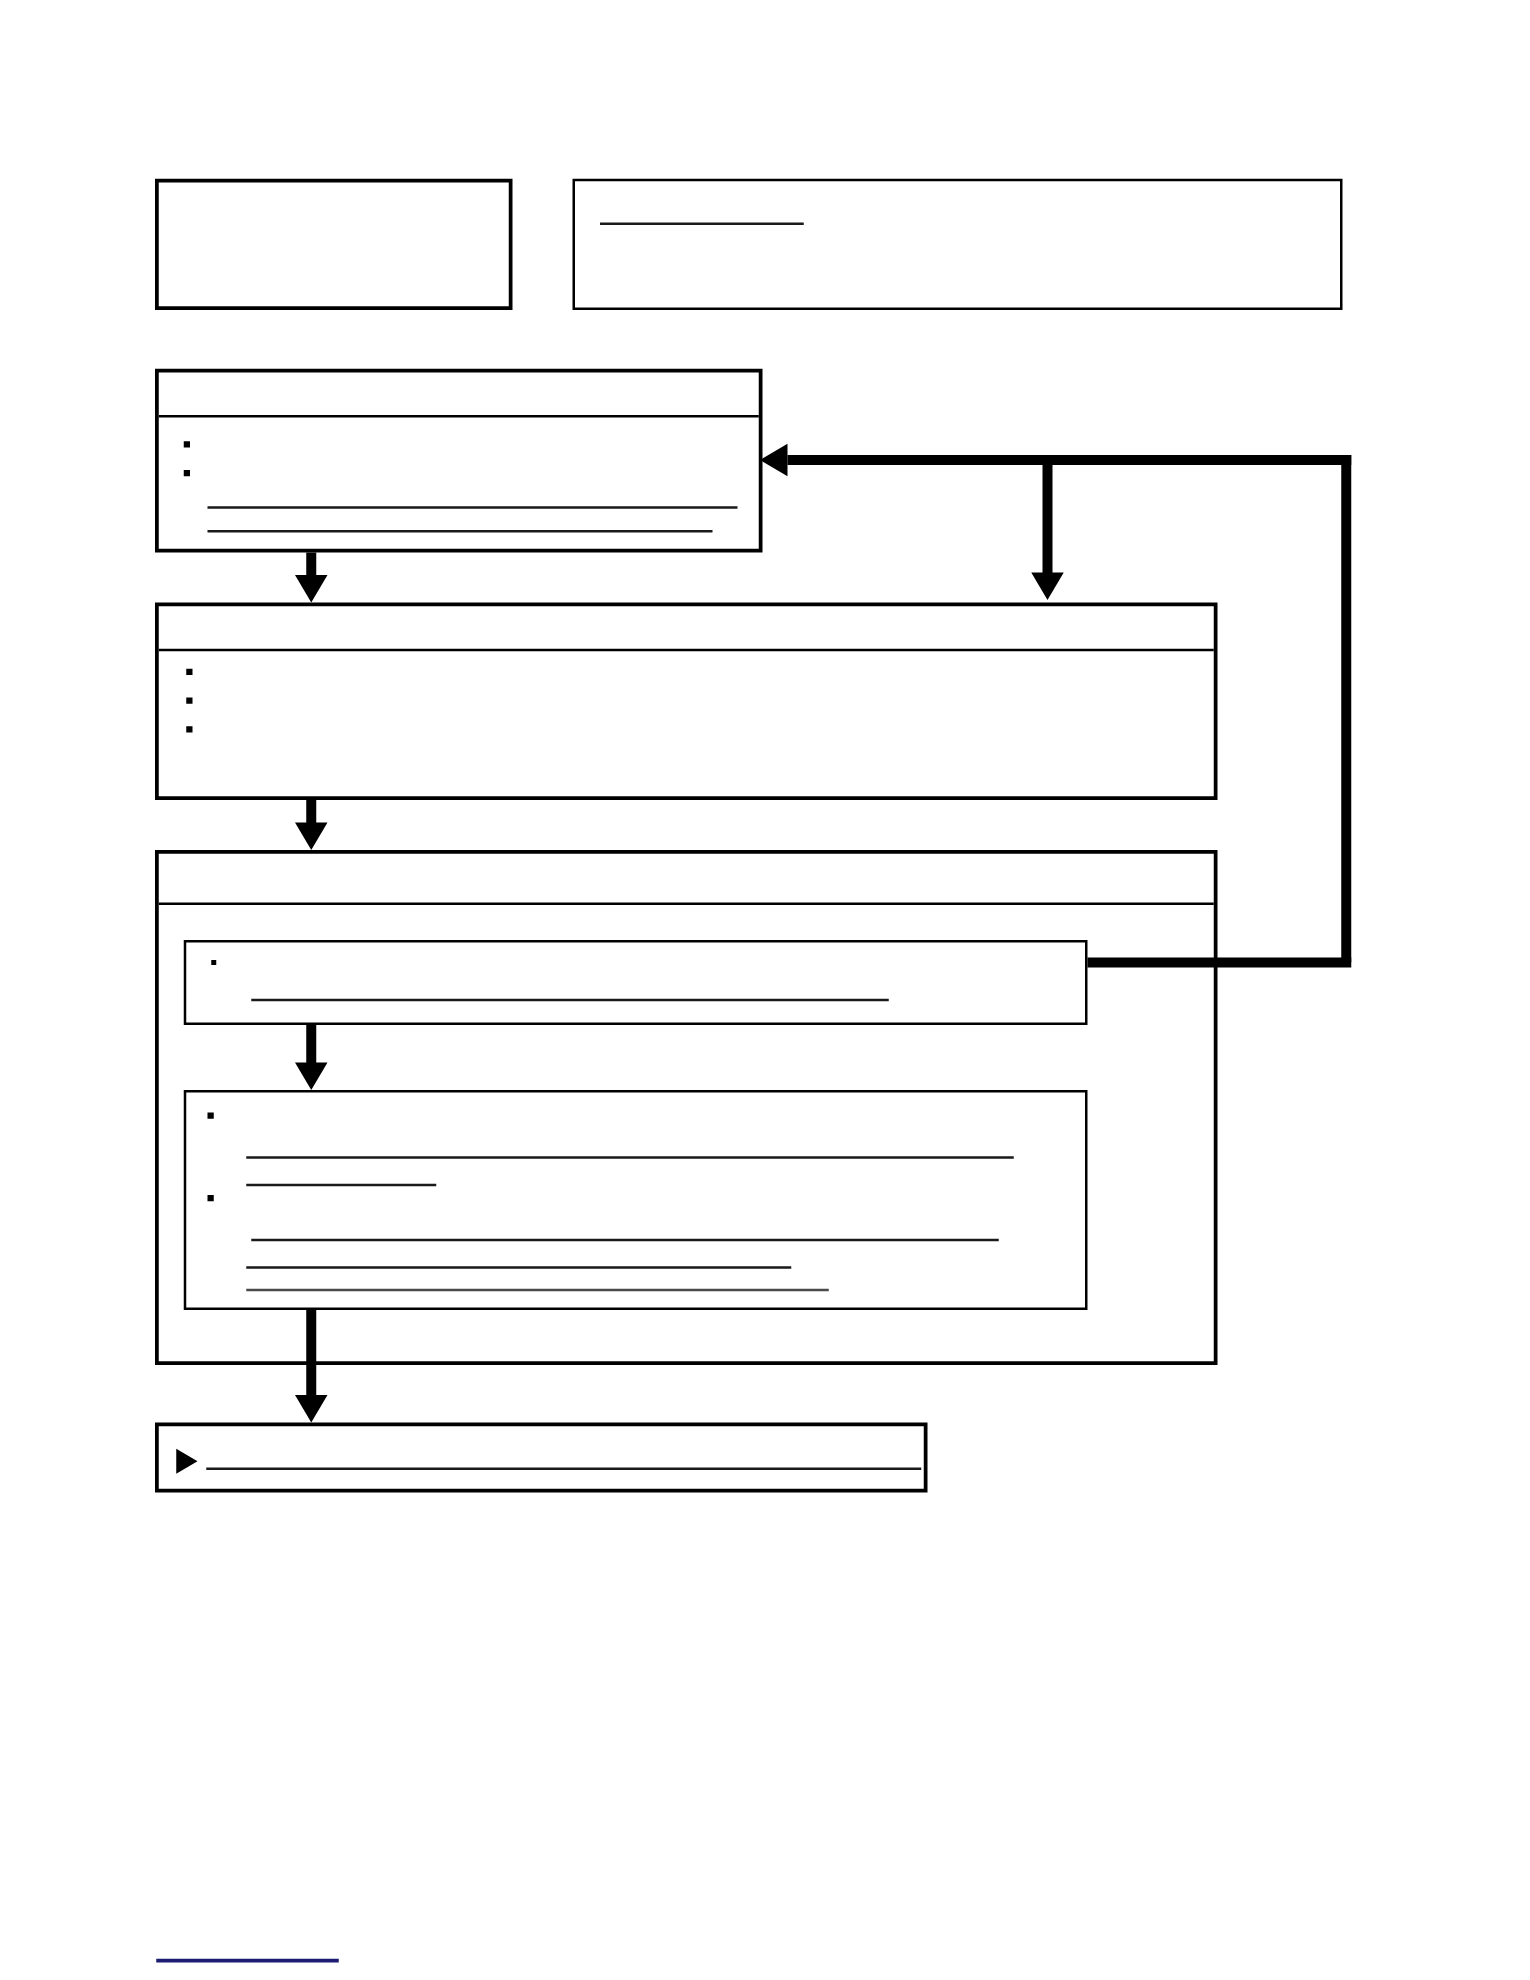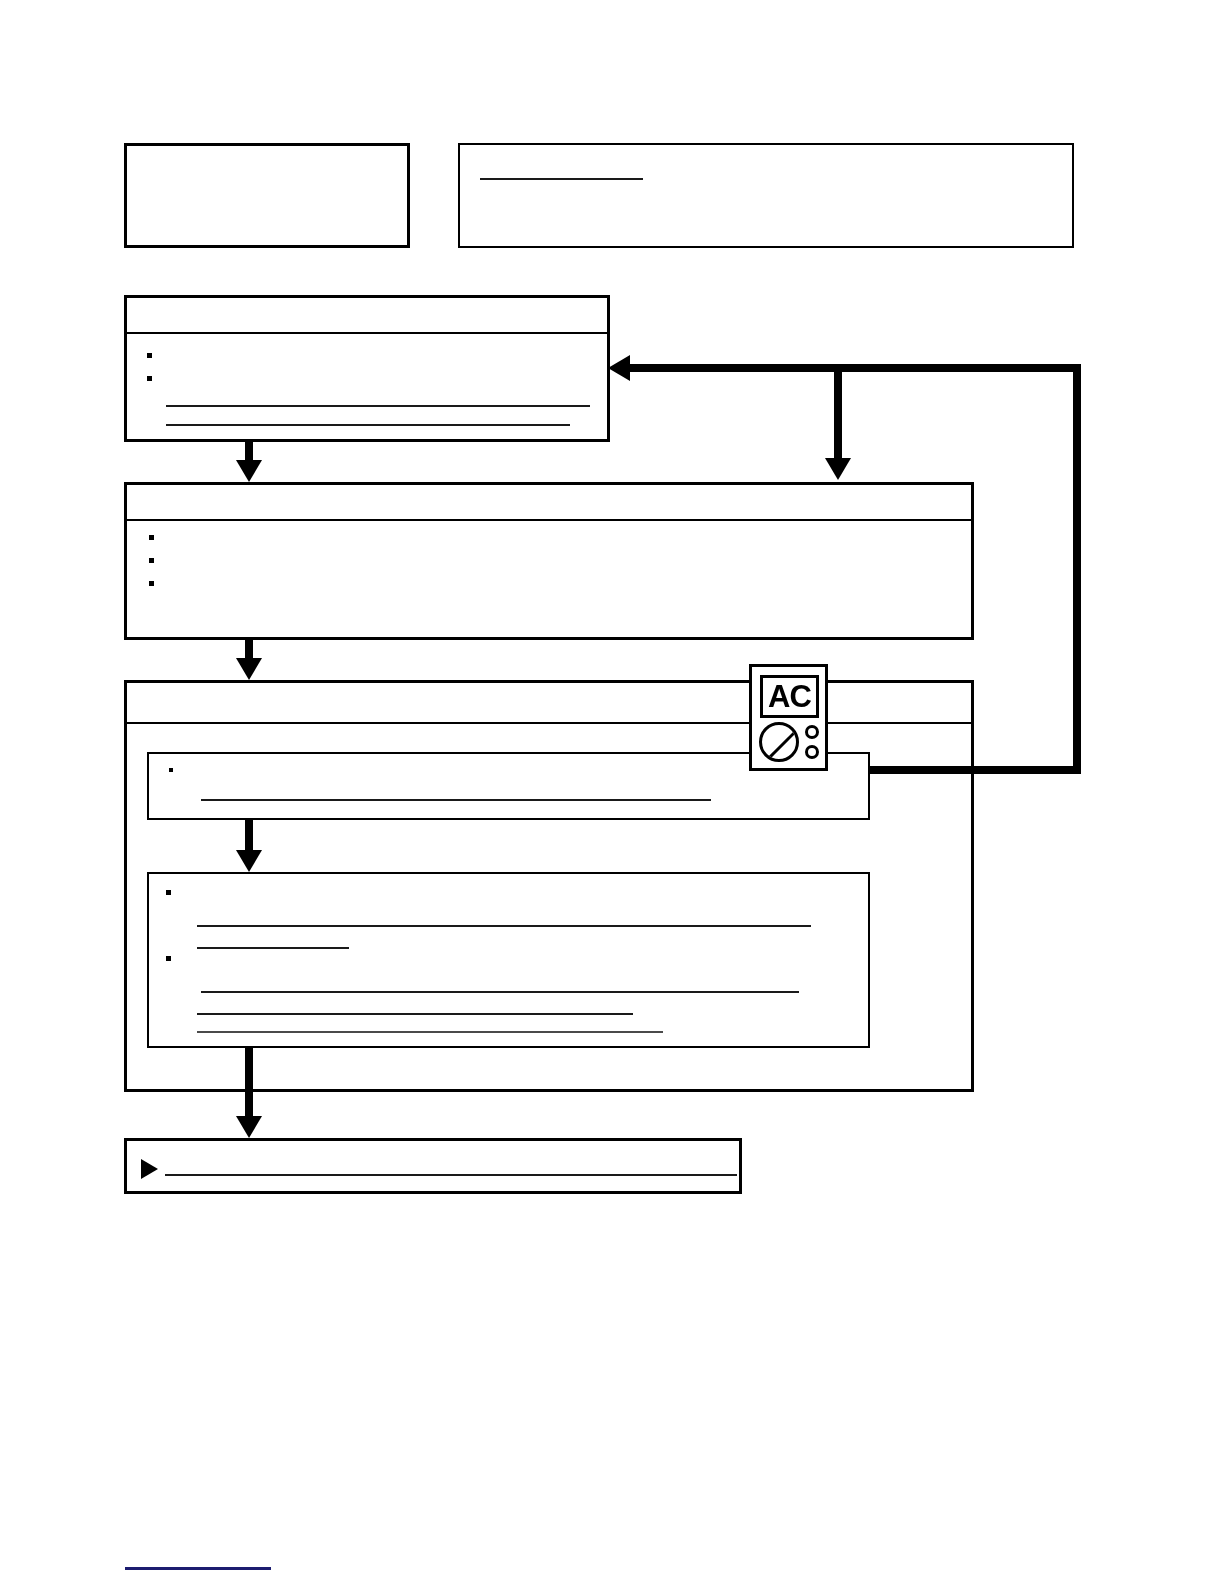--- a/index.html
+++ b/index.html
@@ -104,24 +104,16 @@
   <div class="arrow-down" style="left:236px;top:1116px;"></div>
 
   <div class="hline" style="left:870px;top:766px;width:211px;height:8px;"></div>
   <div class="vline" style="left:1073px;top:364px;width:8px;height:406px;"></div>
   <div class="hline" style="left:630px;top:364px;width:451px;height:8px;"></div>
   <div class="arrow-left" style="left:608px;top:355px;"></div>
 
   <div class="vline" style="left:834px;top:364px;width:8px;height:96px;"></div>
   <div class="arrow-down" style="left:825px;top:458px;"></div>
 
-  <div class="meter" style="left:749px;top:664px;width:79px;height:107px;">
-    <div class="meter-screen" style="left:8px;top:8px;width:59px;height:43px;">
-      <span>AC</span>
-    </div>
-    <div class="meter-dial" style="left:7px;top:55px;width:40px;height:40px;"></div>
-    <div class="meter-port" style="left:53px;top:58px;width:14px;height:14px;"></div>
-    <div class="meter-port" style="left:53px;top:78px;width:14px;height:14px;"></div>
-  </div>
 
   <div class="footer-rule" style="left:125px;top:1567px;width:146px;"></div>
 
 </div>
 
 </body></html>

